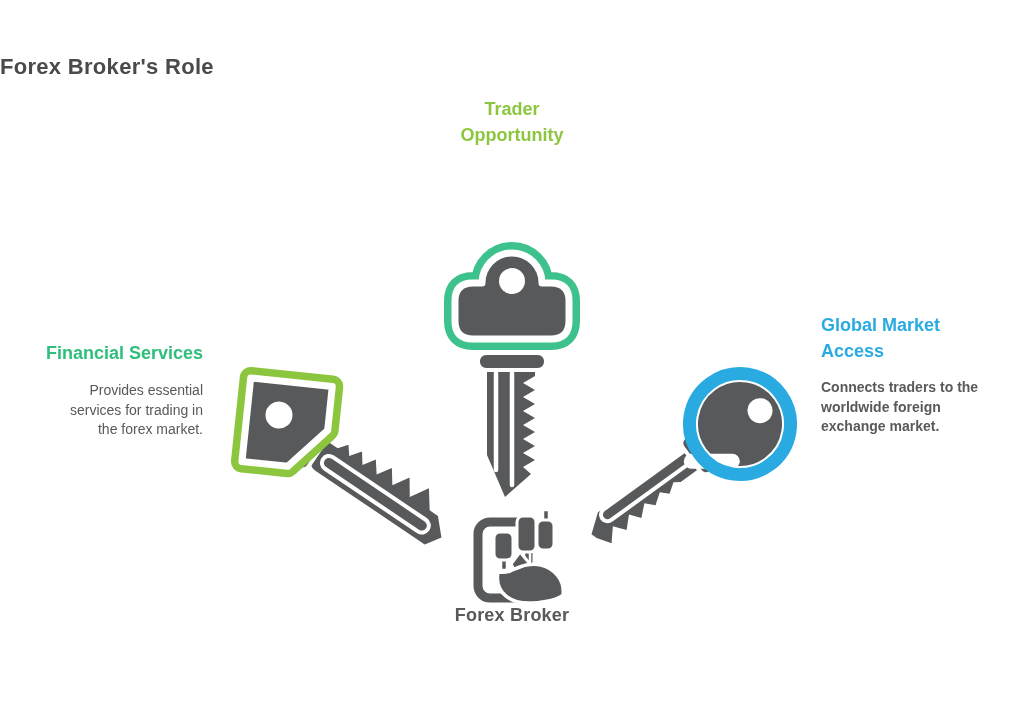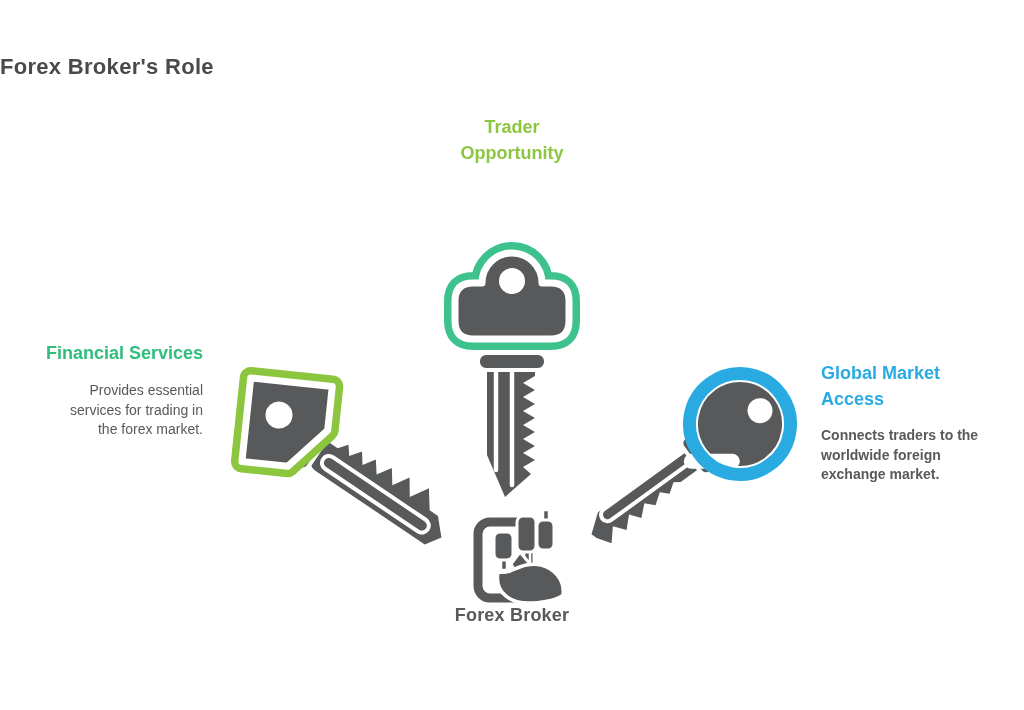--- a/index.html
+++ b/index.html
@@ -8,28 +8,28 @@
     font-family:"Liberation Sans","DejaVu Sans",sans-serif;overflow:hidden;
   }
   .abs{position:absolute;}
   .pre{white-space:pre-line;}
   .title{
     left:0;right:0;top:54px;
     font-size:22px;font-weight:bold;color:var(--dark);letter-spacing:.3px;
   }
   .node-heading{font-size:18px;font-weight:bold;line-height:26px;}
   .node-desc{font-size:14px;color:var(--gray);line-height:19.5px;}
-  .node-top{left:362px;width:300px;top:114px;text-align:center;}
+  .node-top{left:362px;width:300px;top:96px;text-align:center;}
   .node-top .node-heading{color:var(--lime);}
   .node-top .node-desc{margin-top:14px;}
   .node-left{left:10px;width:193px;top:340px;text-align:right;}
   .node-left .node-heading{color:var(--green);}
   .node-left .node-desc{margin-top:15px;}
   .node-right{left:821px;width:185px;top:312px;text-align:left;}
-  .node-right .node-heading{color:var(--blue);margin-top:48px;}
+  .node-right .node-heading{color:var(--blue);}
   .node-right .node-desc{margin-top:14px;font-weight:bold;}
   .center-label{
     left:0;right:0;top:605px;text-align:center;
     font-size:18px;font-weight:bold;color:var(--gray);letter-spacing:.2px;
   }
   svg{overflow:visible;display:block;}
 </style>
 </head>
 <body>
 

